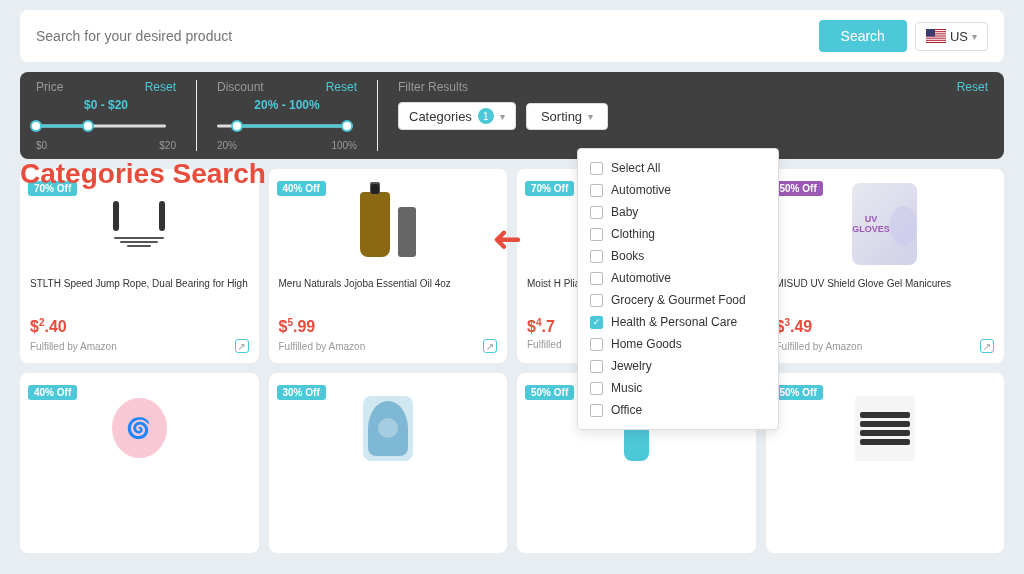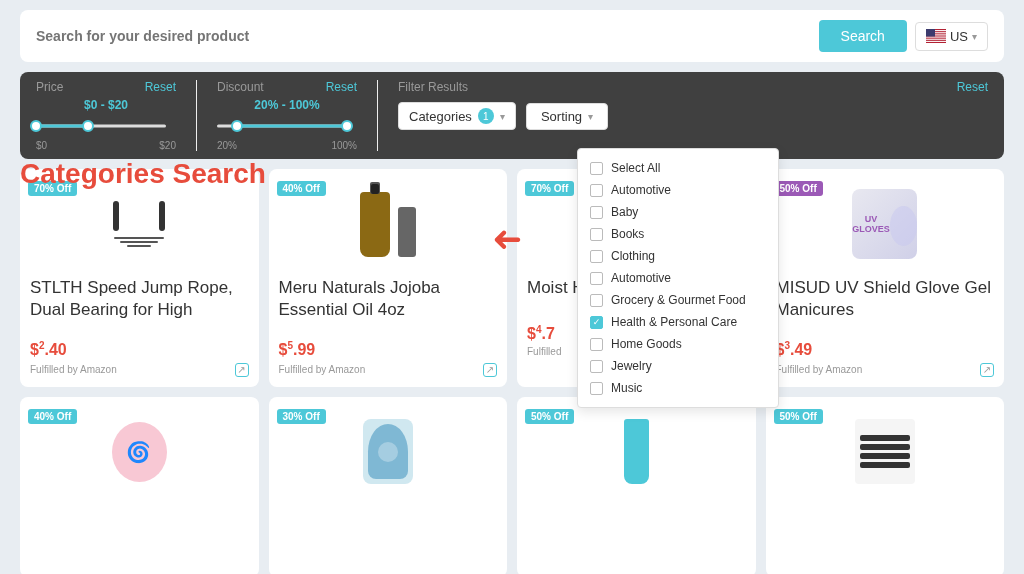--- a/index.html
+++ b/index.html
@@ -28,21 +28,20 @@
       border-radius: 8px;
       padding: 10px 16px;
     }
     .search-input {
       flex: 1;
       border: none;
       outline: none;
       font-size: 14px;
       color: #6d28d9;
       background: transparent;
-      font-weight: bold;
     }
     .search-button {
       background: #4dc8d8;
       color: white;
       border: none;
       border-radius: 4px;
       padding: 8px 22px;
       font-size: 14px;
       font-weight: normal;
       cursor: pointer;
@@ -231,23 +230,23 @@
       background: #9b59b6;
     }
     .product-image-area {
       height: 90px;
       display: flex;
       align-items: center;
       justify-content: center;
       margin-bottom: 8px;
     }
     .product-title {
-      font-size: 17px;
+      font-size: 10px;
       color: #333;
-      margin-bottom: 19px;
+      margin-bottom: 12px;
       line-height: 1.3;
       min-height: 28px;
     }
     .product-price {
       font-size: 16px;
       font-weight: bold;
       color: #e74c3c;
       margin-bottom: 3px;
     }
     .product-price sup {
@@ -345,21 +344,21 @@
       top: -10px;
       left: 50%;
       transform: translateX(-50%);
       width: 10px;
       height: 12px;
       background: #555;
       border-radius: 2px;
     }
     .uv-glove-img {
       width: 65px;
-      height: 70px;
+      height: 82px;
       background: linear-gradient(135deg, #e8e8f0 0%, #d0d0e8 100%);
       border-radius: 8px;
       display: flex;
       align-items: center;
       justify-content: center;
       font-size: 8px;
       color: #9b59b6;
       font-weight: bold;
       text-align: center;
     }
@@ -642,25 +641,25 @@
     <div class="category-item">
       <div class="category-checkbox"></div>
       <span>Automotive</span>
     </div>
     <div class="category-item">
       <div class="category-checkbox"></div>
       <span>Baby</span>
     </div>
     <div class="category-item">
       <div class="category-checkbox"></div>
+      <span>Clothing</span>
+    </div>
+    <div class="category-item">
+      <div class="category-checkbox"></div>
       <span>Books</span>
-    </div>
-    <div class="category-item">
-      <div class="category-checkbox"></div>
-      <span>Clothing</span>
     </div>
     <div class="category-item">
       <div class="category-checkbox"></div>
       <span>Automotive</span>
     </div>
     <div class="category-item">
       <div class="category-checkbox"></div>
       <span>Grocery &amp; Gourmet Food</span>
     </div>
     <div class="category-item">
@@ -672,18 +671,22 @@
       <span>Home Goods</span>
     </div>
     <div class="category-item">
       <div class="category-checkbox"></div>
       <span>Jewelry</span>
     </div>
     <div class="category-item">
       <div class="category-checkbox"></div>
       <span>Music</span>
     </div>
+    <div class="category-item">
+      <div class="category-checkbox"></div>
+      <span>Office</span>
+    </div>
 
   </div>
 
   <div style="position:absolute;top:218px;left:492px;z-index:150;color:#e74c3c;font-size:36px;transform:scaleX(-1);">➜</div>
 
 </div>
 
 </body></html>

